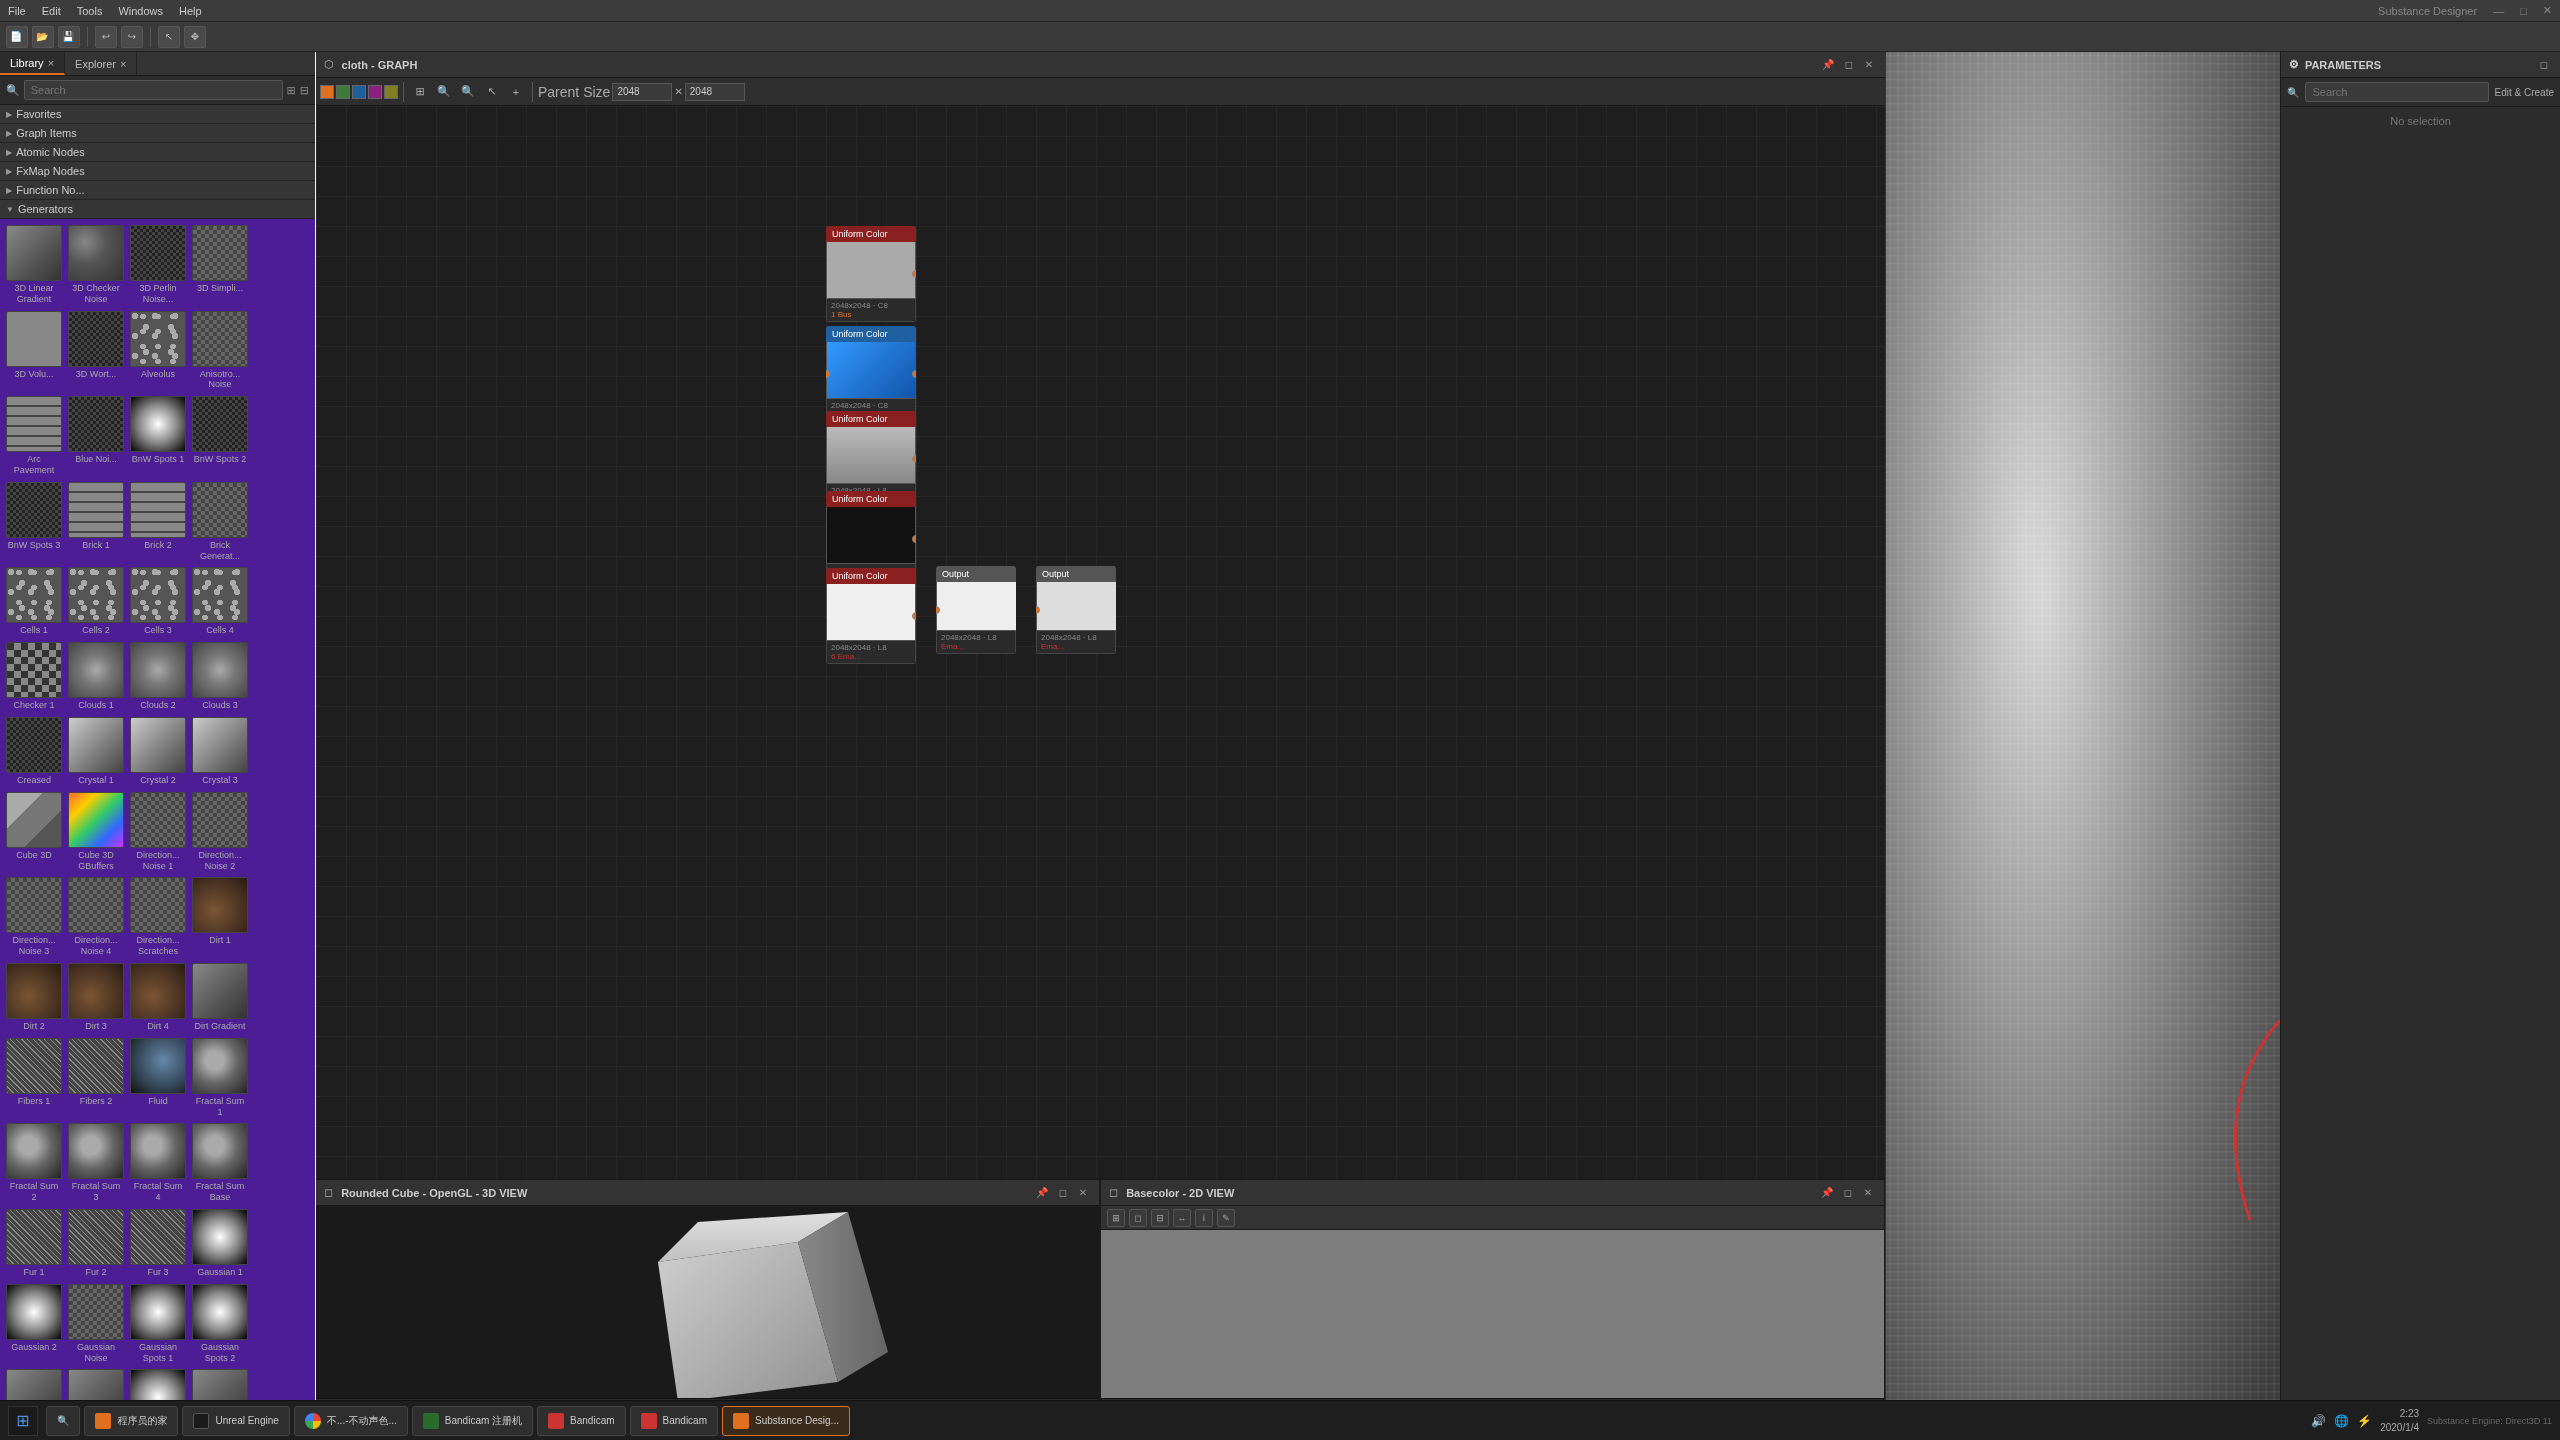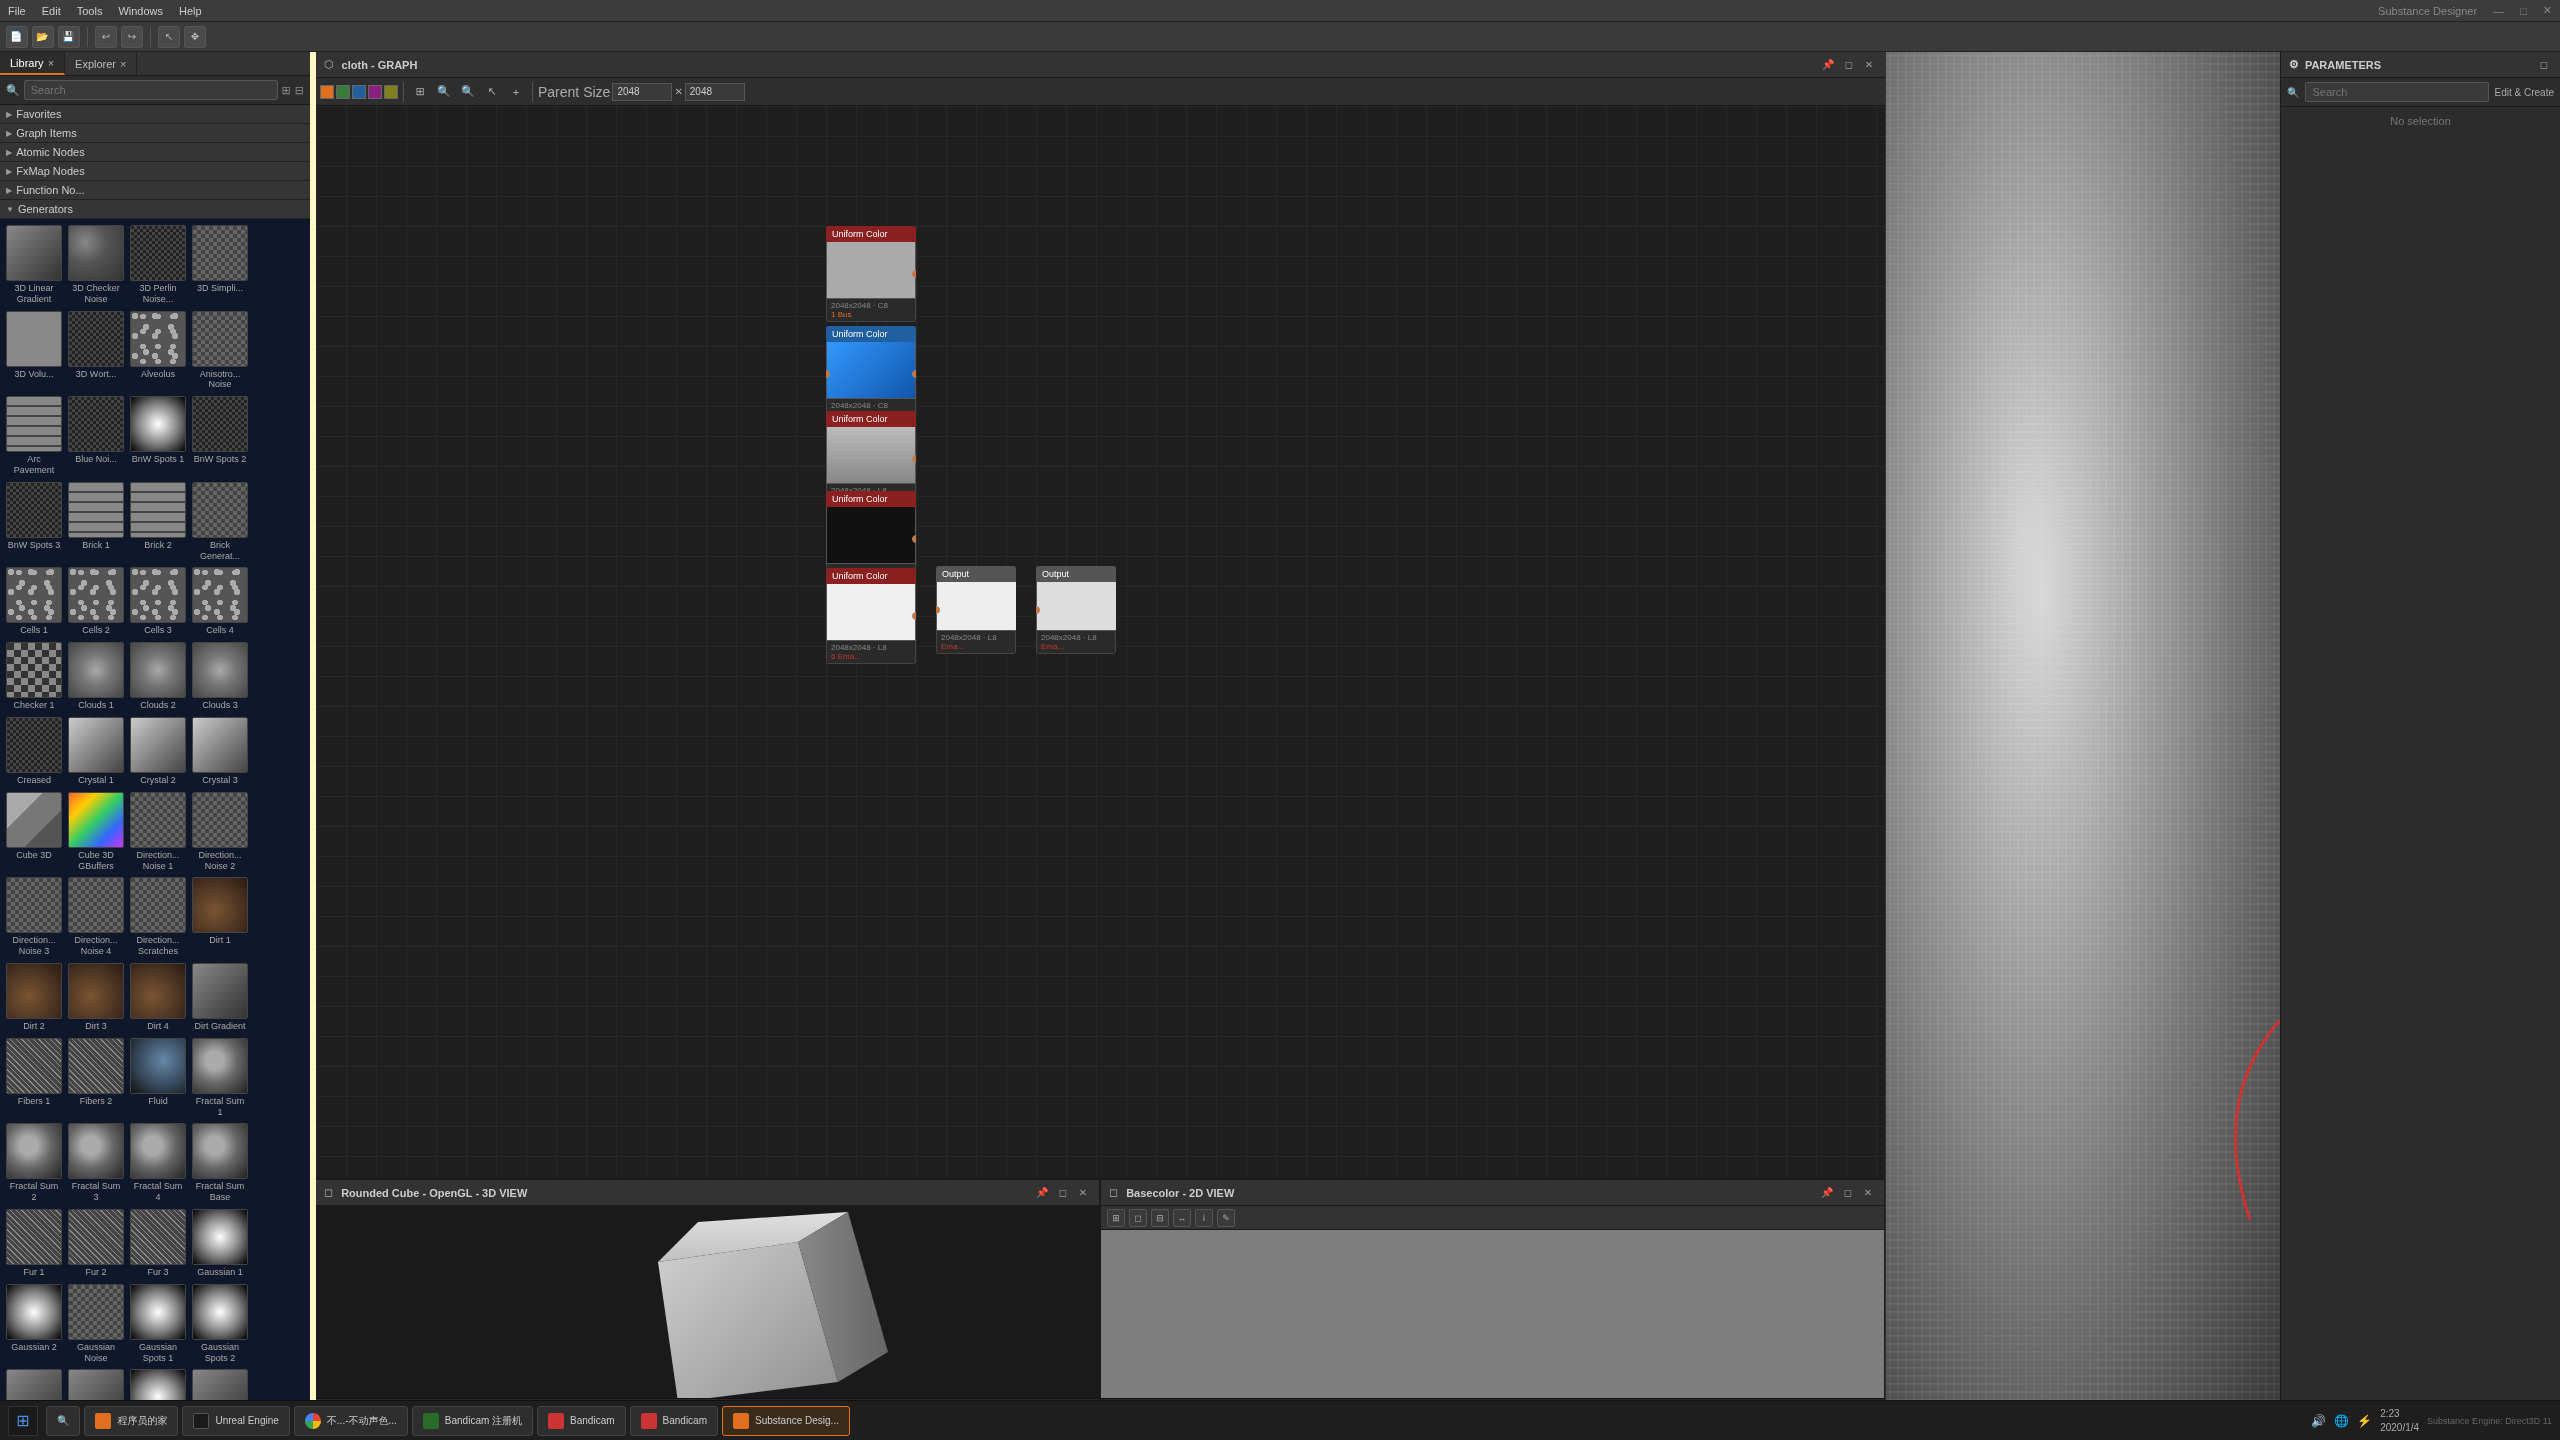--- a/index.html
+++ b/index.html
@@ -75,22 +75,22 @@
       position: fixed;
       top: 52px;
       left: 0;
       right: 0;
       bottom: 20px;
     }
 
     
     .left-panel {
       width: 316px;
-      background: #0f172a;
-      border-right: 6px solid #fef9c3;
+      background: #4c1d95;
+      border-right: 1px solid #fef9c3;
       display: flex;
       flex-direction: column;
       overflow: hidden;
     }
 
     .panel-tabs {
       display: flex;
       background: #333;
       height: 24px;
       border-bottom: 1px solid #1a1a1a;
@@ -486,21 +486,21 @@
     }
     .taskbar-right {
       margin-left: auto;
       display: flex;
       align-items: center;
       gap: 8px;
       font-size: 10px;
       color: #aaa;
     }
     .taskbar-clock {
-      text-align: left;
+      text-align: right;
       line-height: 1.4;
     }
 
     
     .node-connections {
       position: absolute;
       inset: 0;
       pointer-events: none;
     }
 

